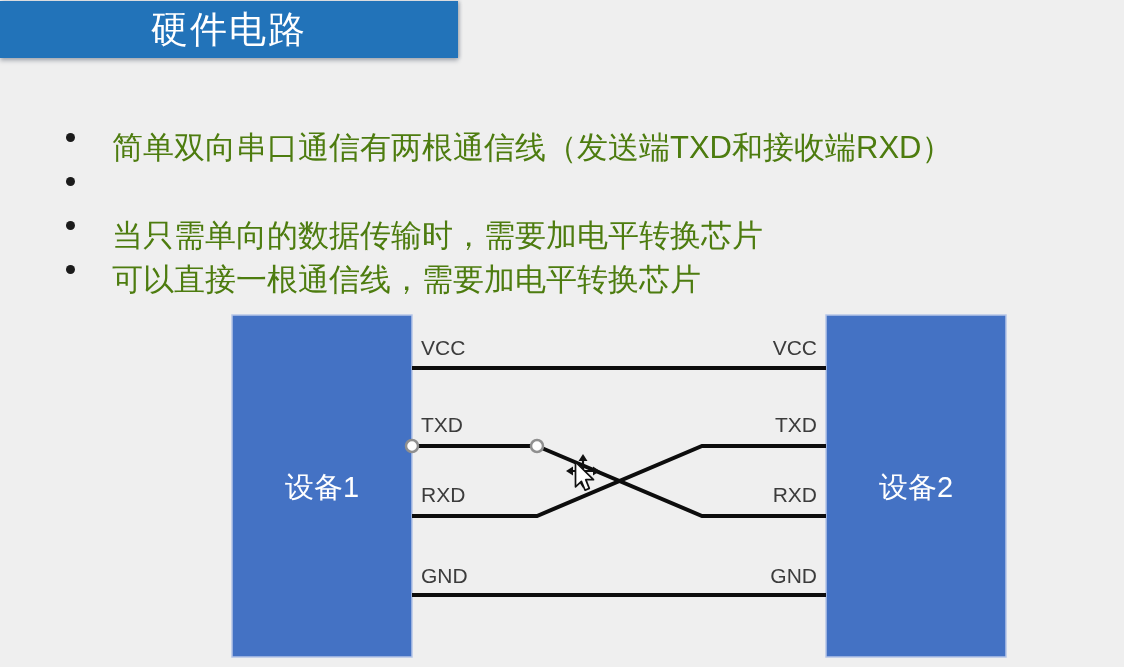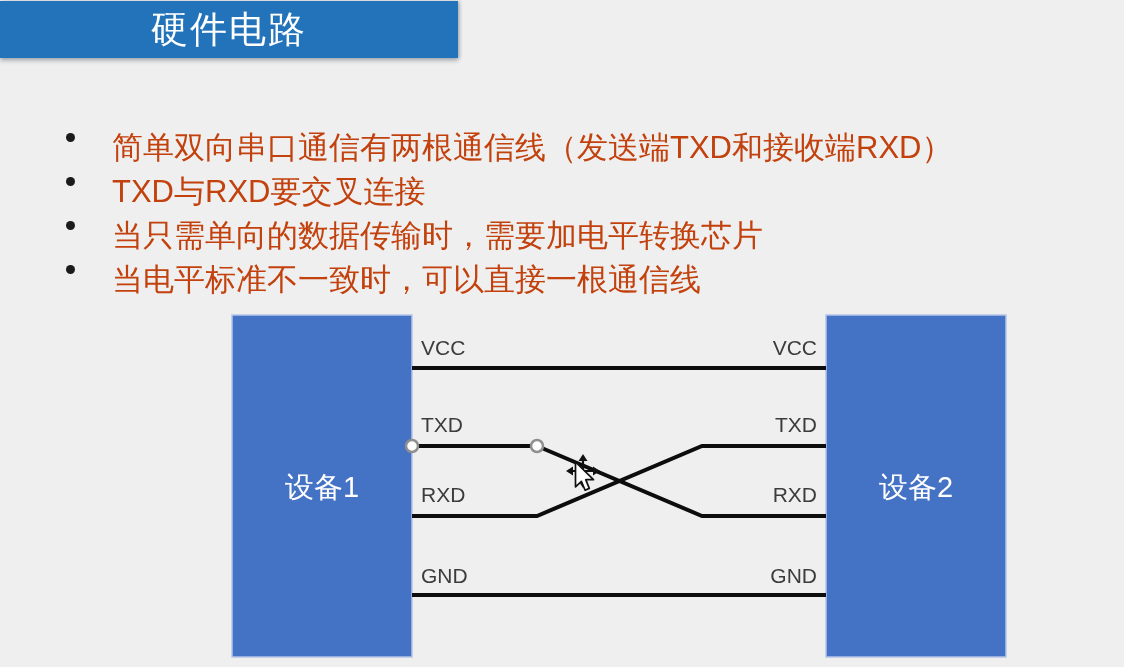--- a/index.html
+++ b/index.html
@@ -27,21 +27,21 @@
     position:absolute;left:66px;top:115px;
   }
   .bullet-row{
     display:flex;align-items:center;height:44px;
   }
   .bullet-dot{
     flex:none;width:9px;height:9px;border-radius:50%;
     background:#1b1b1b;margin-right:37px;
   }
   .bullet-text{
-    font-size:31px;color:#c2410c;white-space:nowrap;margin-top:22px;
+    font-size:31px;color:#4d7c0f;white-space:nowrap;margin-top:22px;
   }
   .diagram-svg{position:absolute;left:0;top:0;}
   .wire{stroke:#0d0d0d;stroke-width:4;fill:none;}
   .pin-label{font-size:21px;fill:#3c3c3c;font-family:"Liberation Sans",sans-serif;}
   .device-label{font-size:29px;fill:#ffffff;font-family:"Liberation Sans",sans-serif;}
   .handle{fill:#fdfdfd;stroke:#8f8f8f;stroke-width:2.5;}
   .cursor-cross{stroke:#111;stroke-width:2.2;fill:none;}
   .cursor-head{fill:#111;stroke:none;}
   .cursor-arrow{fill:#ffffff;stroke:#111;stroke-width:1.1;stroke-linejoin:round;}
 </style>
@@ -54,29 +54,28 @@
     <span class="title-text">硬件电路</span>
   </div>
 
   <div class="bullet-list">
     <div class="bullet-row">
       <span class="bullet-dot"></span>
       <span class="bullet-text">简单双向串口通信有两根通信线（发送端TXD和接收端RXD）</span>
     </div>
     <div class="bullet-row">
       <span class="bullet-dot"></span>
-      <span class="bullet-text">TXD与RXD要交叉连接</span>
     </div>
     <div class="bullet-row">
       <span class="bullet-dot"></span>
       <span class="bullet-text">当只需单向的数据传输时，需要加电平转换芯片</span>
     </div>
     <div class="bullet-row">
       <span class="bullet-dot"></span>
-      <span class="bullet-text">当电平标准不一致时，可以直接一根通信线</span>
+      <span class="bullet-text">可以直接一根通信线，需要加电平转换芯片</span>
     </div>
   </div>
 
   <svg class="diagram-svg" width="1124" height="667" viewBox="0 0 1124 667">
 
     <rect x="232" y="315" width="180" height="342" stroke-width="1.5" stroke="#b6c6e8" fill="#4472c4"></rect>
     <rect x="826" y="315" width="180" height="342" stroke-width="1.5" stroke="#b6c6e8" fill="#4472c4"></rect>
 
     <text x="322" y="497" text-anchor="middle" class="device-label">设备1</text>
     <text x="916" y="497" text-anchor="middle" class="device-label">设备2</text>

